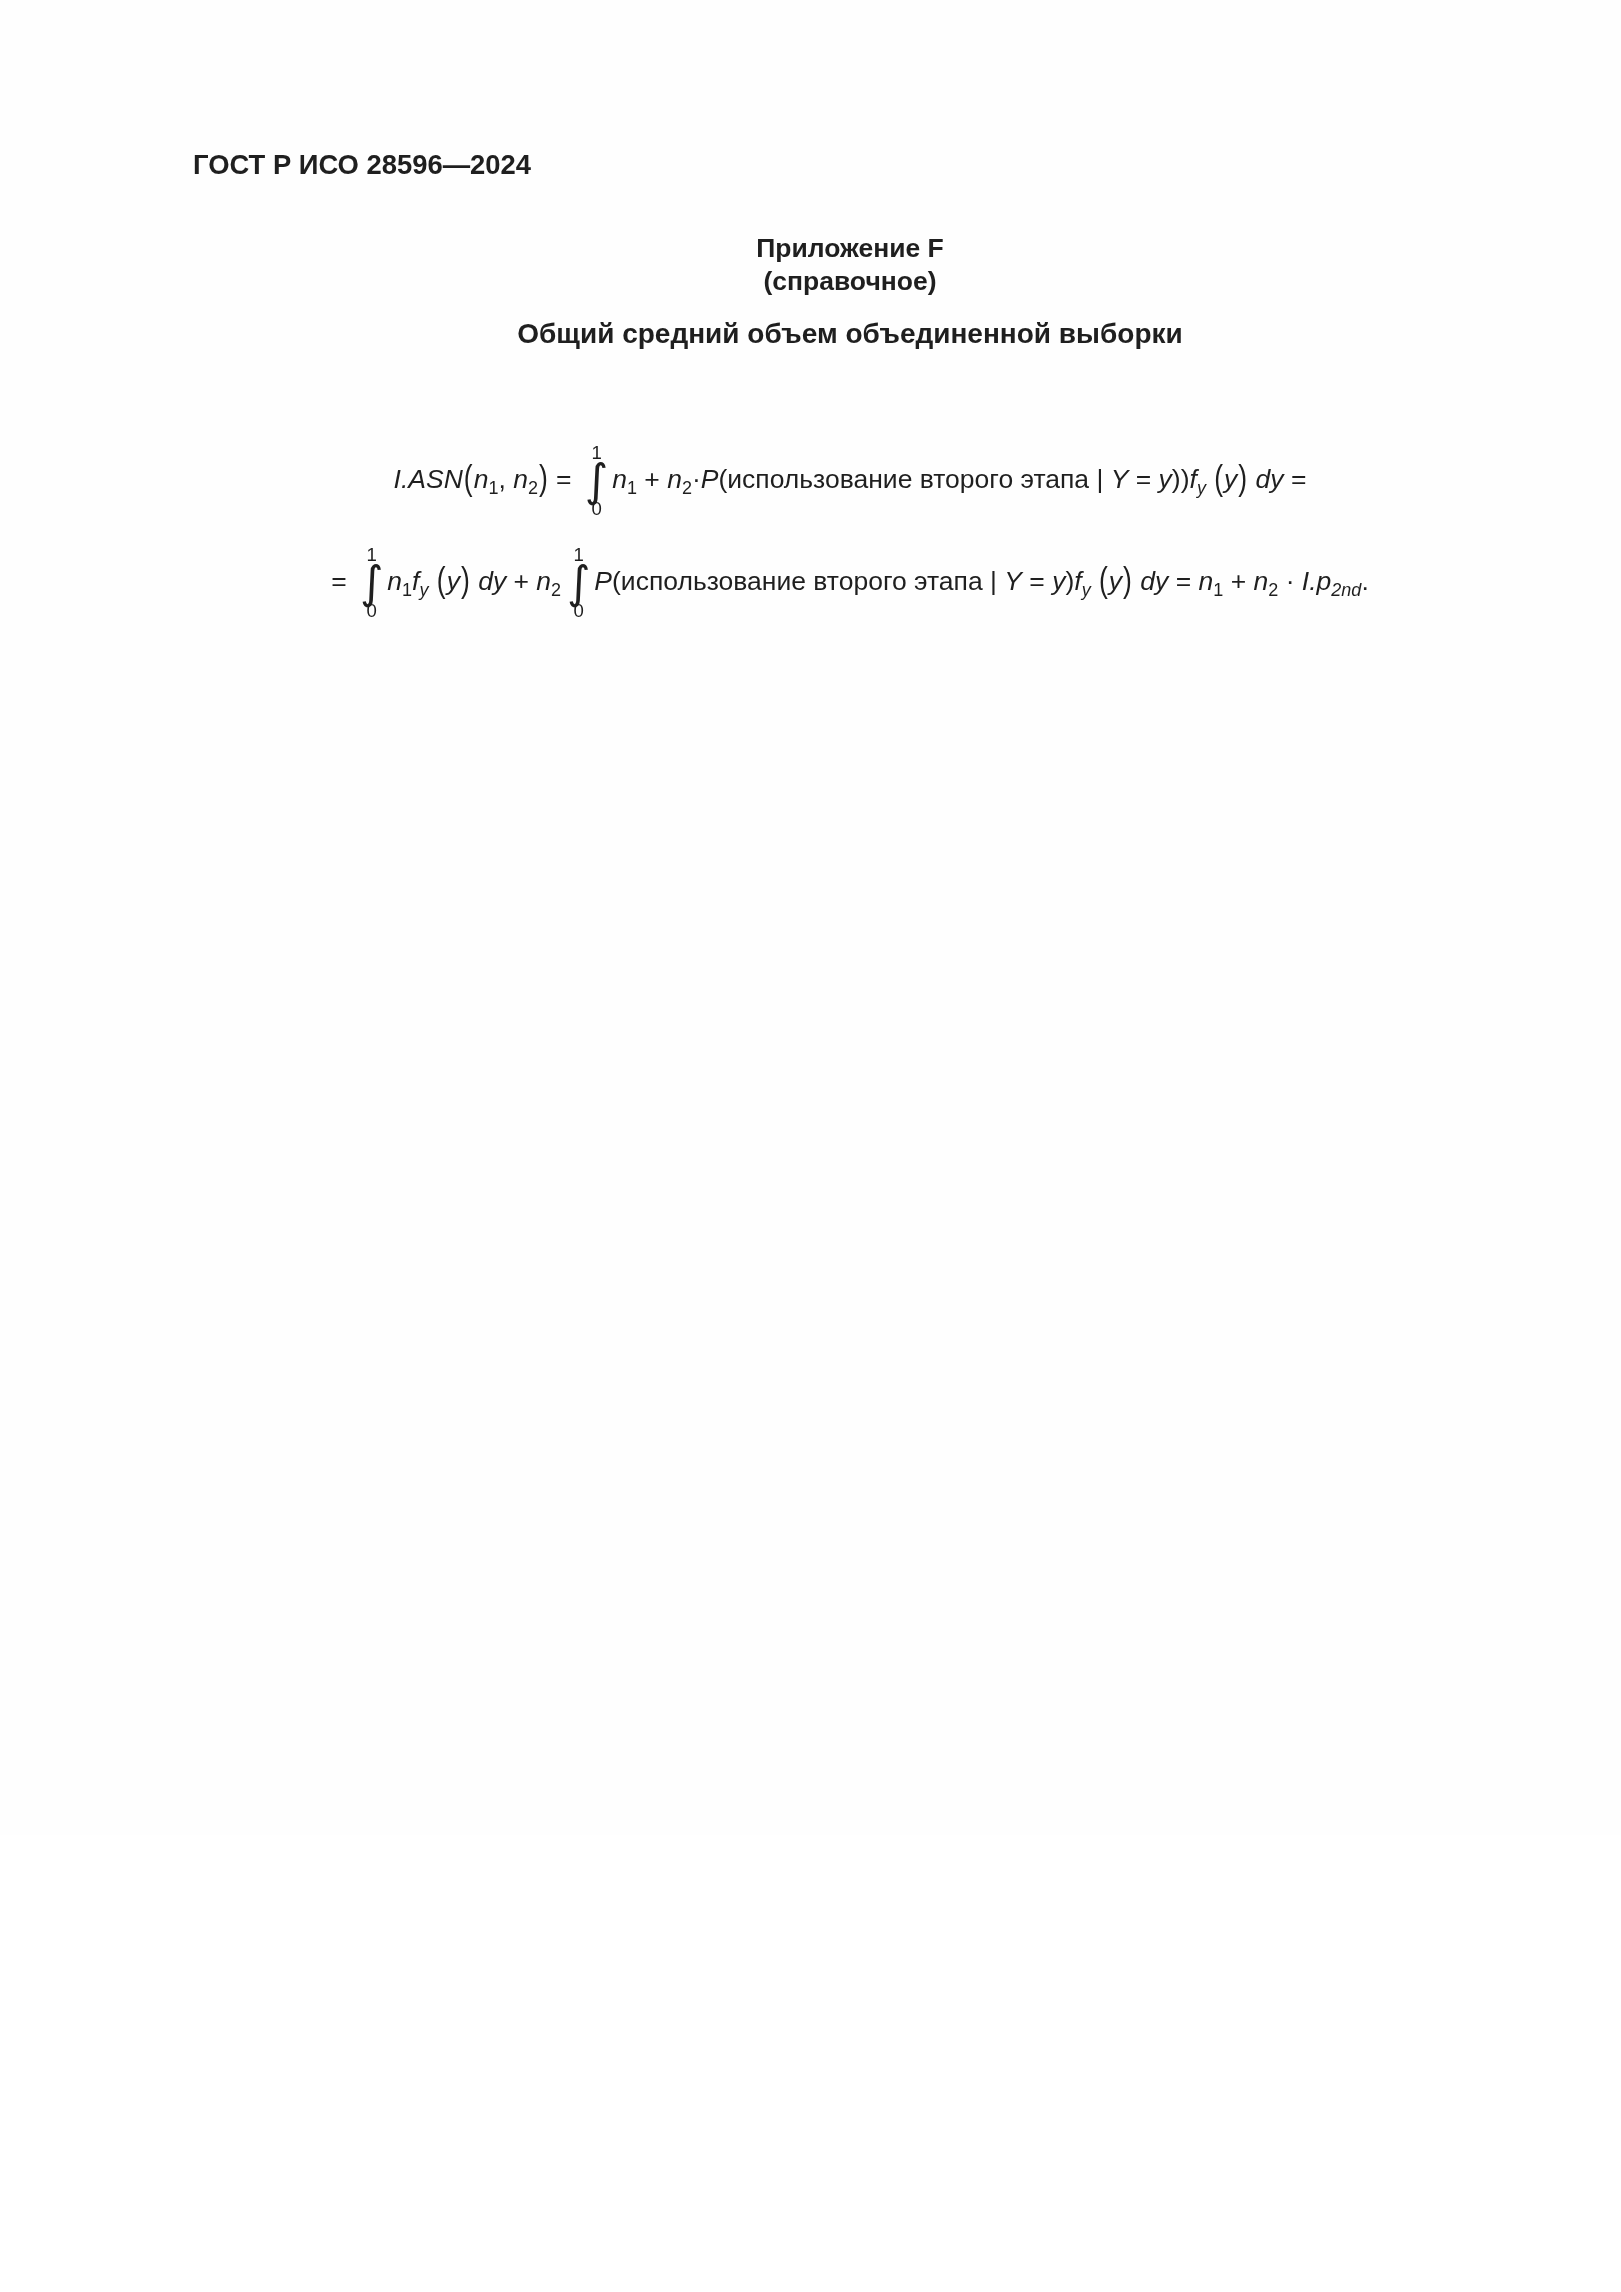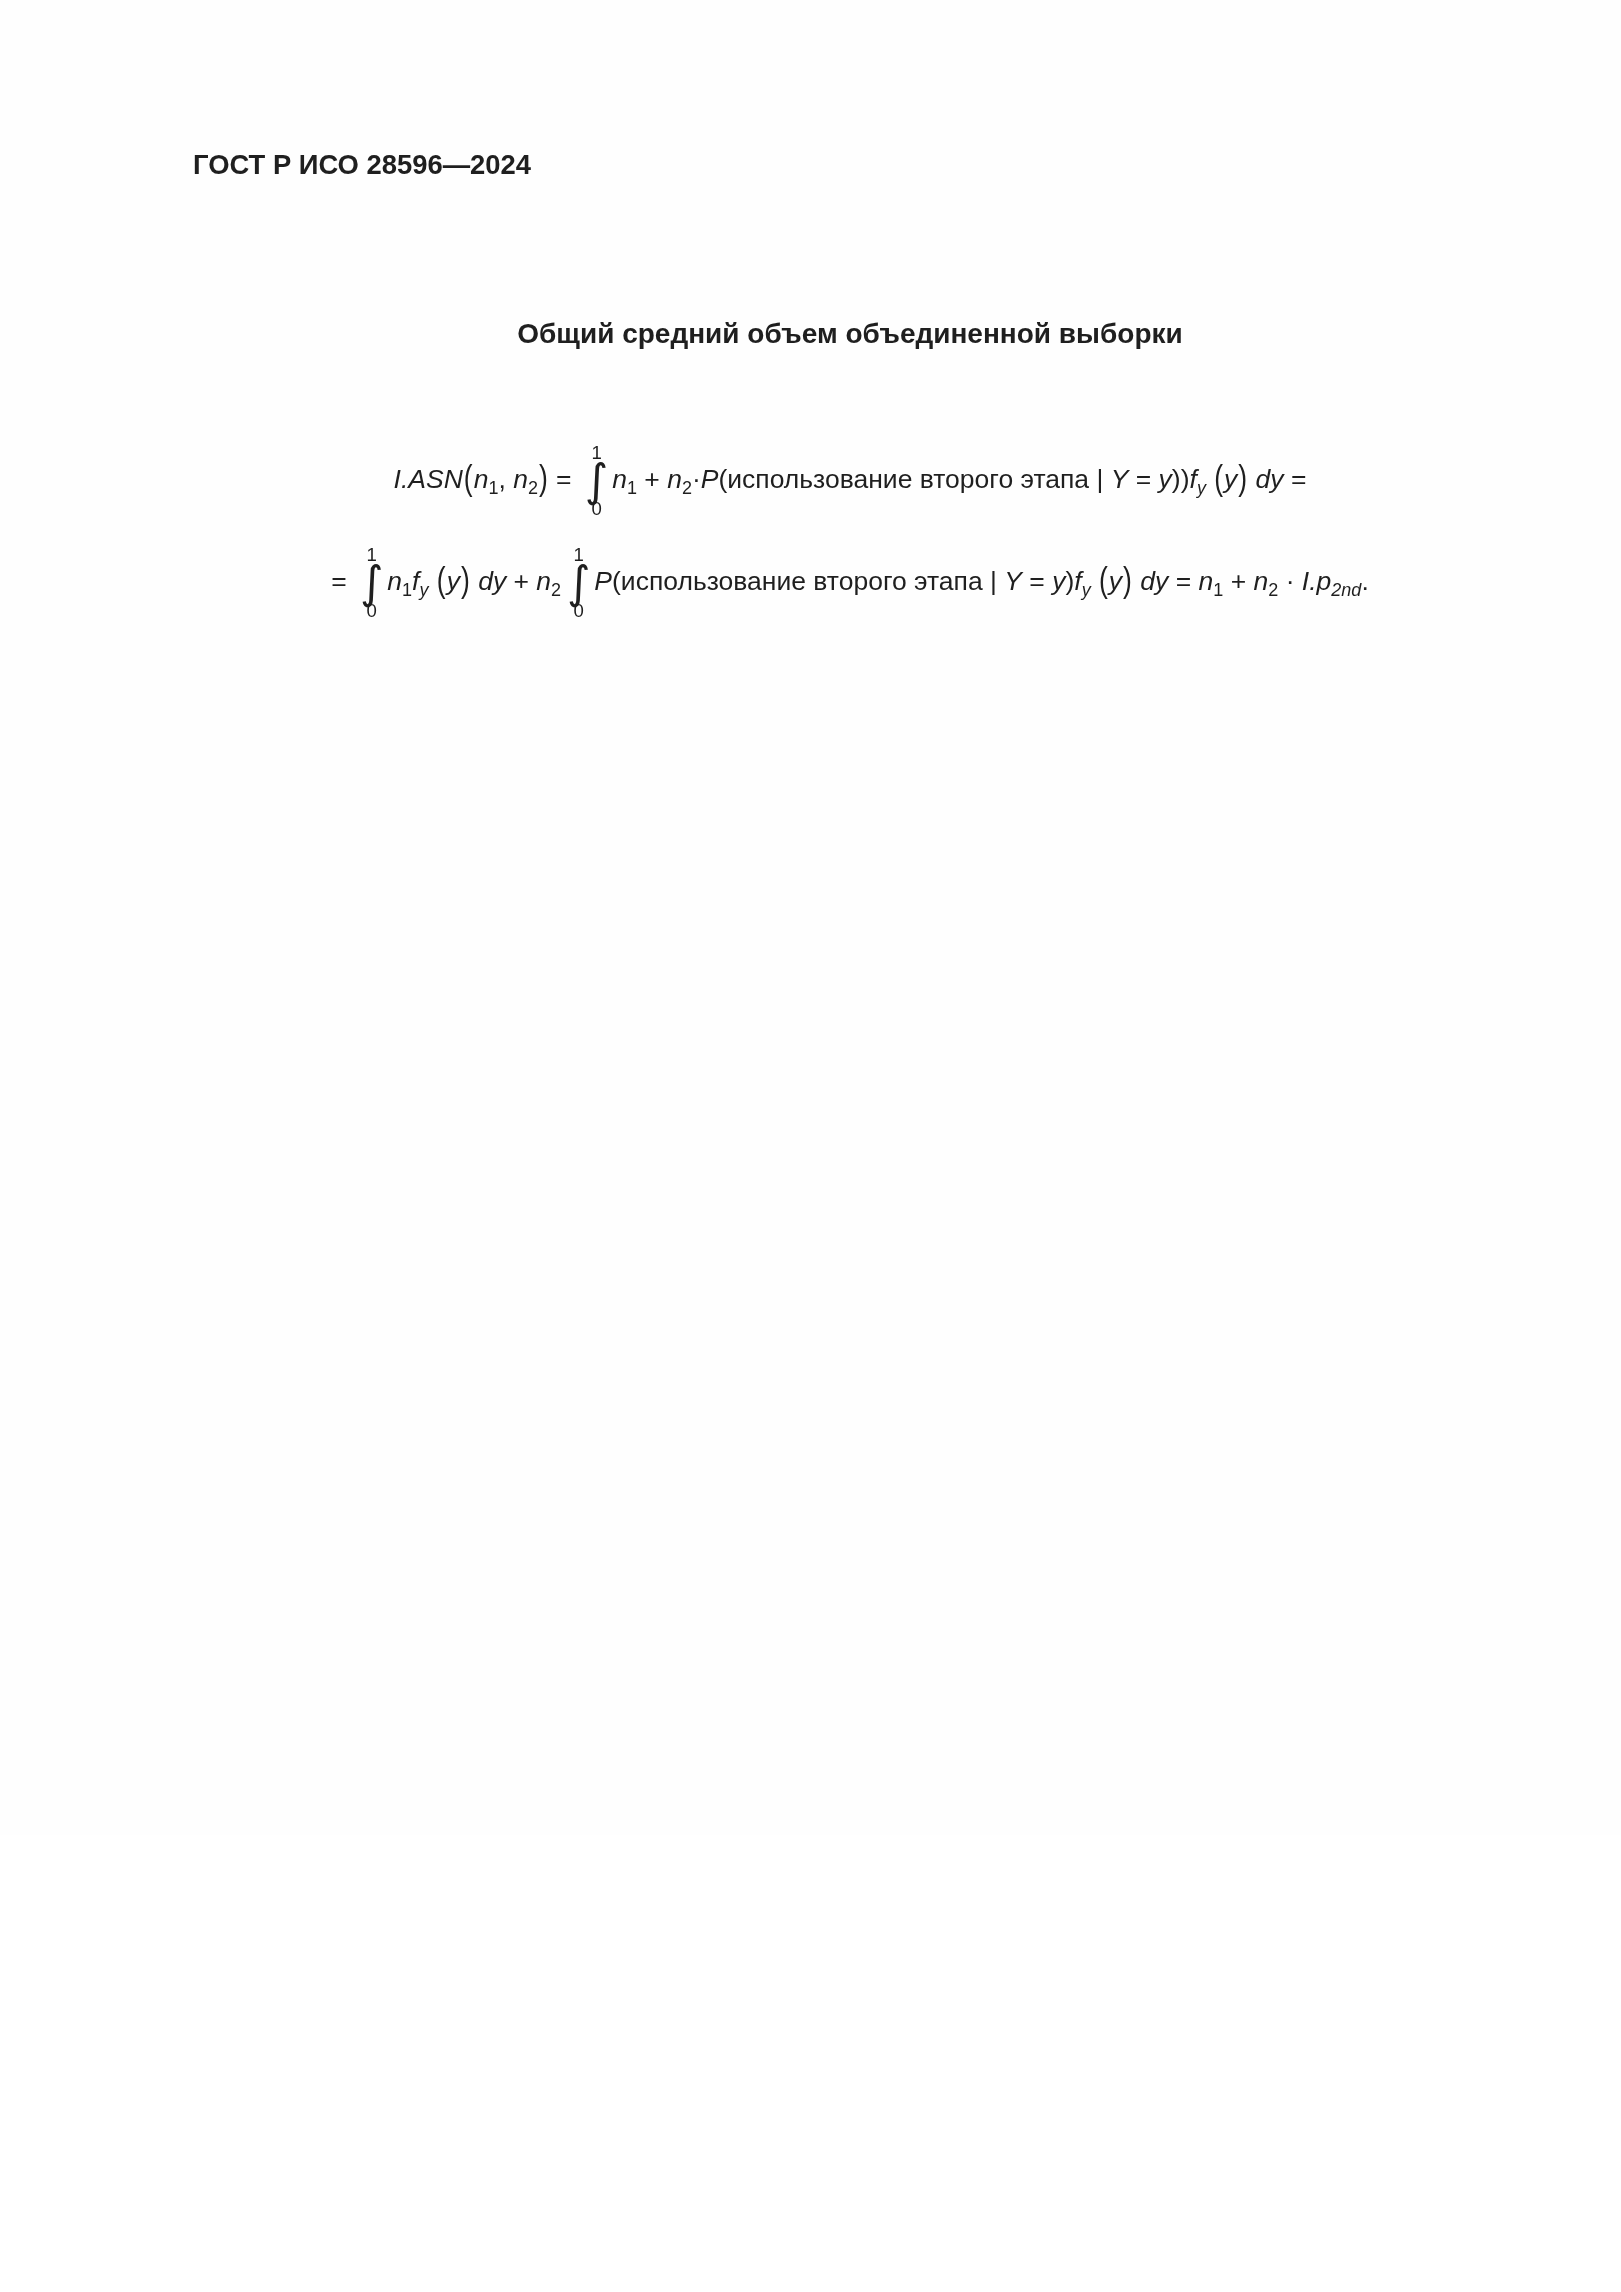--- a/index.html
+++ b/index.html
@@ -114,20 +114,24 @@
 </style>
 </head>
 <body>
 
 <div class="page">
 
   <div class="doc-header">
     <span>ГОСТ Р ИСО 28596—2024</span>
   </div>
 
+  <div class="appendix-head">
+    <div>Приложение F</div>
+    <div>(справочное)</div>
+  </div>
 
   <h1 class="appendix-title">Общий средний объем объединенной выборки</h1>
 
   <div class="para">
   </div>
 
   <div class="formula f1"><span class="it">I.ASN</span><span class="tp">(</span><span class="it">n</span><span class="sub rm">1</span><span class="rm">, </span><span class="it">n</span><span class="sub rm">2</span><span class="tp">)</span><span class="rm"> = </span><span class="int">
         <span class="lim">1</span>
         <span class="sign">∫</span>
         <span class="lim">0</span>

